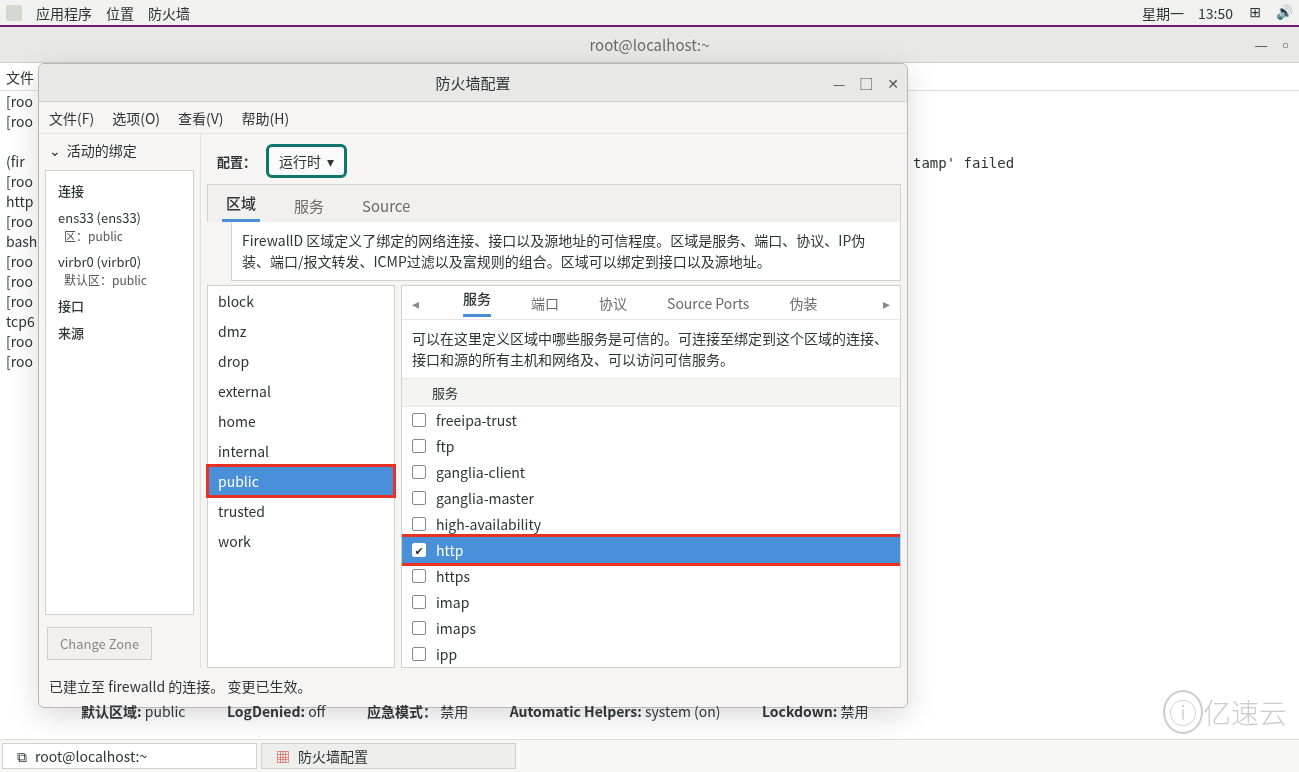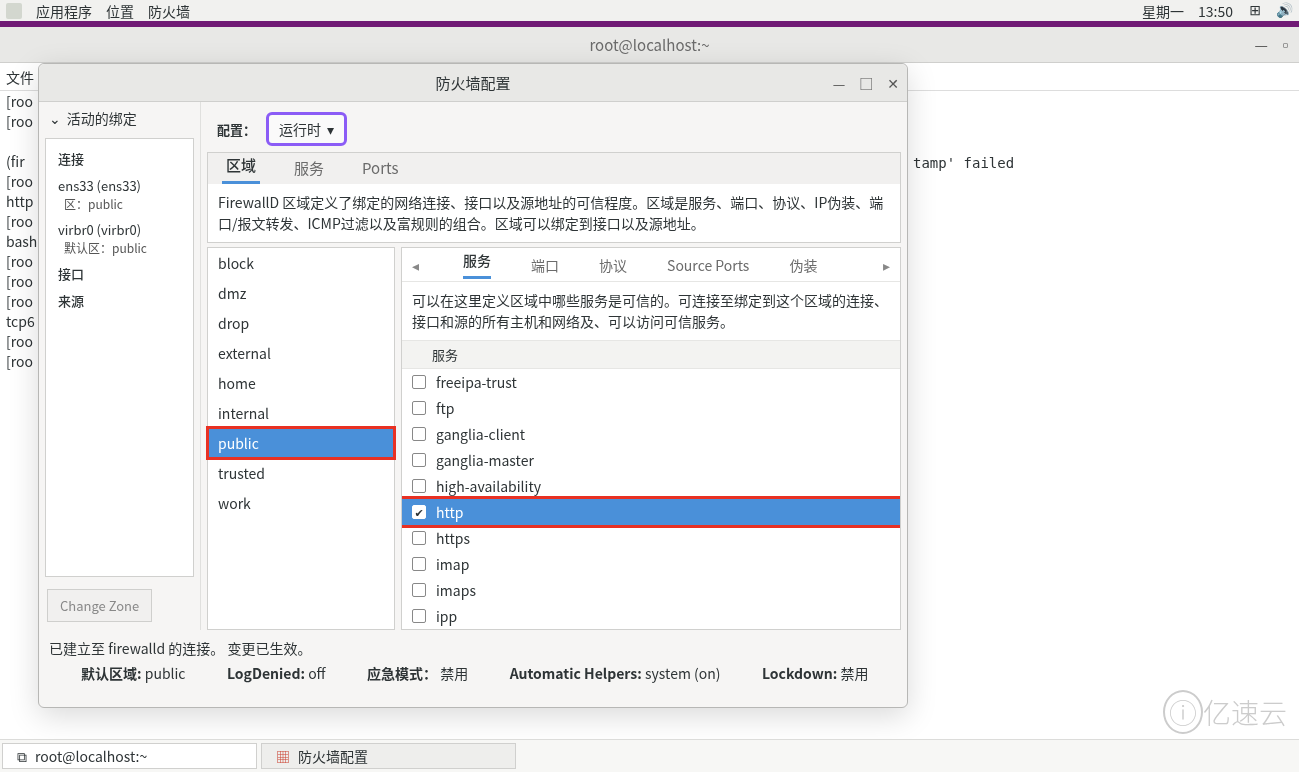--- a/index.html
+++ b/index.html
@@ -1,46 +1,46 @@
 <!DOCTYPE html>
 <html><head>
 <meta charset="utf-8">
 <style>
 * { margin: 0; padding: 0; box-sizing: border-box; font-family: "Noto Sans CJK SC", "WenQuanYi Micro Hei", sans-serif; }
 body { width: 1299px; height: 772px; background: #fff; font-size: 13px; color: #2e3436; overflow: hidden; position: relative; }
 
 
-.top-panel { position: absolute; top:0; left:0; right:0; height: 27px; background: #f1f1ef; border-bottom: 6px solid #701a75; display:flex; align-items:center; padding:0 6px; font-size:14px;}
+.top-panel { position: absolute; top:0; left:0; right:0; height: 27px; background: #f1f1ef; border-bottom: 2px solid #701a75; display:flex; align-items:center; padding:0 6px; font-size:14px;}
 .top-panel .left { display:flex; align-items:center; gap:14px;}
 .top-panel .left .logo{ width:16px; height:16px; background:#d3d7cf; border-radius:2px; display:inline-block;}
 .top-panel .right { margin-left:auto; display:flex; align-items:flex-start; gap:14px;}
 .top-panel .icon{ width:16px; height:16px; display:inline-flex; align-items:center; justify-content:center; color:#2e3436;}
 .terminal-titlebar{ position:absolute; top:27px; left:0; right:0; height:36px; background:#e8e8e6; border-bottom:1px solid #cfcfcd; display:flex; align-items:center; justify-content:center; font-size:15px; color:#6b6b6b;}
 .terminal-controls{ position:absolute; right:6px; display:flex; gap:10px; color:#555;}
 .terminal-menubar{ position:absolute; top:63px; left:0; right:0; height:28px; background:#fff; border-bottom:1px solid #ddd; display:flex; align-items:center; padding-left:6px; gap:14px; font-size:14px;}
 .terminal-body{ position:absolute; top:91px; left:6px; right:6px; bottom:42px; font-family: monospace; font-size:14px; color:#2e3436; white-space:pre;}
 
 
 .fw-window{ position:absolute; top:63px; left:38px; width:870px; height:645px; background:#f6f5f4; border:1px solid #b7b7b5; border-radius:6px; box-shadow:0 8px 30px rgba(0,0,0,.15);}
 .fw-titlebar{ height:38px; background:#e8e8e6; border-bottom:1px solid #cfcfcd; border-radius:6px 6px 0 0; display:flex; align-items:center; justify-content:center; font-size:15px; position:relative;}
 .fw-titlebar .ctl{ position:absolute; right:8px; display:flex; gap:14px; color:#555; font-size:14px;}
 .fw-menubar{ height:32px; display:flex; align-items:center; gap:18px; padding:0 10px; font-size:14px; border-bottom:1px solid #e0e0de;}
 .fw-configrow{ display:flex; align-items:center; gap:10px; padding:6px 10px;}
-.fw-configrow .dd{ border:3px solid #8b5cf6; border-radius:6px; background:#fafafa; padding:4px 10px; display:flex; align-items:center; gap:6px; font-size:14px;}
+.fw-configrow .dd{ border:3px solid #0f766e; border-radius:6px; background:#fafafa; padding:4px 10px; display:flex; align-items:center; gap:6px; font-size:14px;}
 .fw-left{ width:162px; border-right:1px solid #e0e0de; display:flex; flex-direction:column;}
 .fw-left .acc{ display:flex; align-items:center; gap:6px; padding:6px 10px; font-size:14px;}
 .fw-left .box{ margin:4px 6px; border:1px solid #d0d0ce; background:#fff; flex:1; padding:6px; font-size:13px; overflow:auto;}
 .fw-left .item{ padding:4px 6px;}
 .fw-left .sub{ color:#555; font-size:12px; padding-left:6px;}
 .fw-left .changez{ margin:8px; border:1px solid #cfcfcd; background:#f1f0ef; padding:6px 12px; width:fit-content; color:#888;}
 .fw-right{ flex:1; display:flex; flex-direction:column; padding:4px 6px 0 6px;}
-.fw-tabs{ display:flex; gap:30px; padding:14px 14px 0 14px; border:1px solid #d0d0ce; border-bottom:none; background:#f1f0ef; height:32px; align-items:flex-end; font-size:15px;}
+.fw-tabs{ display:flex; gap:30px; padding:14px 14px 0 14px; border:1px solid #d0d0ce; border-bottom:none; background:#f1f0ef; height:38px; align-items:flex-end; font-size:15px;}
 .fw-tabs .tab{ padding:6px 4px; color:#6b6b6b;}
 .fw-tabs .tab.active{ color:#2e3436; border-bottom:3px solid #4a90d9; font-weight:500;}
-.fw-desc{ border:1px solid #d0d0ce; border-top:none; background:#fff; padding:8px 10px; font-size:14px; line-height:1.5;}
+.fw-desc{ border:1px solid #d0d0ce; border-top:none; background:#fff; padding:8px 10px; font-size:14px; line-height:1.5;margin-left:24px;}
 .fw-zonelist{ width:188px; border:1px solid #d0d0ce; background:#fff; margin-top:4px; font-size:14px;}
 .fw-zonelist .zitem{ padding:5px 10px;}
 .fw-zonelist .zitem.sel{ background:#4a90d9; color:#fff; outline:3px solid #e83123; outline-offset:-1px;}
 .fw-main{ display:flex; gap:6px; flex:1; margin-top:0;}
 .fw-detail{ flex:1; border:1px solid #d0d0ce; background:#fff; margin-top:4px; display:flex; flex-direction:column; overflow:hidden;}
 .fw-subtabs{ display:flex; align-items:center; height:34px; border-bottom:1px solid #e6e6e4; padding:0 6px; gap:40px; font-size:14px; position:relative;}
 .fw-subtabs .arrow{ color:#888; cursor:pointer; padding:0 4px;}
 .fw-subtabs .arrow.r{ margin-left:auto;}
 .fw-subtabs .st{ color:#6b6b6b;}
 .fw-subtabs .st.active{ color:#2e3436; font-weight:500; border-bottom:3px solid #4a90d9; padding-bottom:6px;}
@@ -112,20 +112,26 @@
 
 <div class="fw-window">
   <div class="fw-titlebar">
     <span>防火墙配置</span>
     <div class="ctl">
       <span>—</span>
       <span>□</span>
       <span>✕</span>
     </div>
   </div>
+  <div class="fw-menubar">
+    <span>文件(F)</span>
+    <span>选项(O)</span>
+    <span>查看(V)</span>
+    <span>帮助(H)</span>
+  </div>
 
   <div style="display:flex;">
 
     <div class="fw-left">
       <div class="acc">
         <span>⌄</span>
         <span>活动的绑定</span>
       </div>
       <div class="box">
         <div class="item" style="font-weight:500;">连接</div>
@@ -147,21 +153,21 @@
       <div class="fw-configrow">
         <span style="font-weight:600;">配置：</span>
         <div class="dd">
           <span>运行时</span>
           <span>▾</span>
         </div>
       </div>
       <div class="fw-tabs">
         <span class="tab active">区域</span>
         <span class="tab">服务</span>
-        <span class="tab">Ports</span>
+        <span class="tab">Source</span>
       </div>
       <div class="fw-desc">FirewallD 区域定义了绑定的网络连接、接口以及源地址的可信程度。区域是服务、端口、协议、IP伪装、端口/报文转发、ICMP过滤以及富规则的组合。区域可以绑定到接口以及源地址。</div>
 
       <div class="fw-main">
         <div class="fw-zonelist" id="zonelist">
             <div class="zitem">block</div>
             <div class="zitem">dmz</div>
             <div class="zitem">drop</div>
             <div class="zitem">external</div>
             <div class="zitem">home</div>

